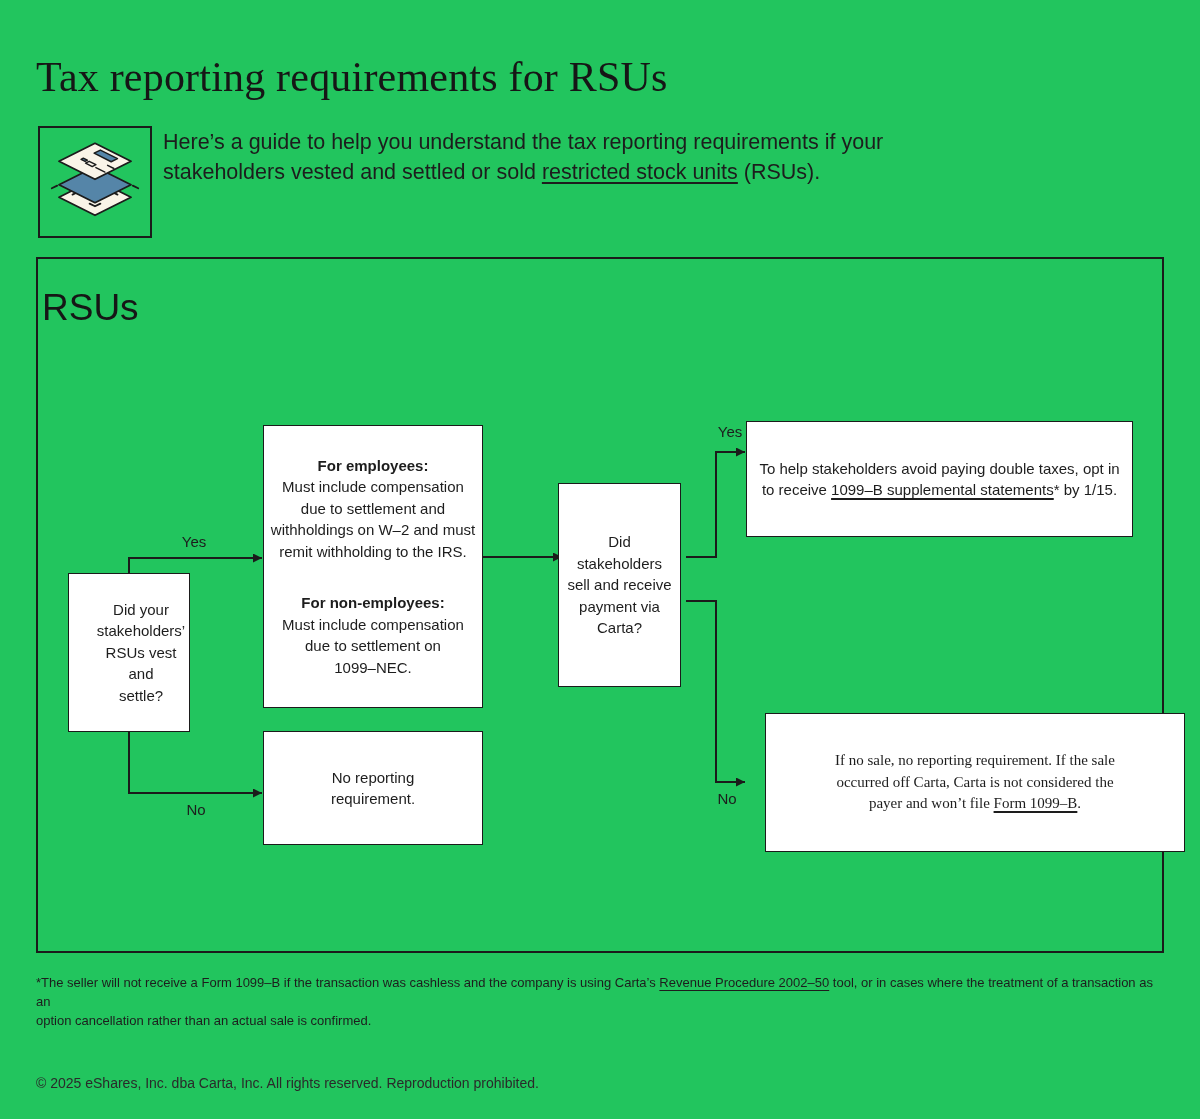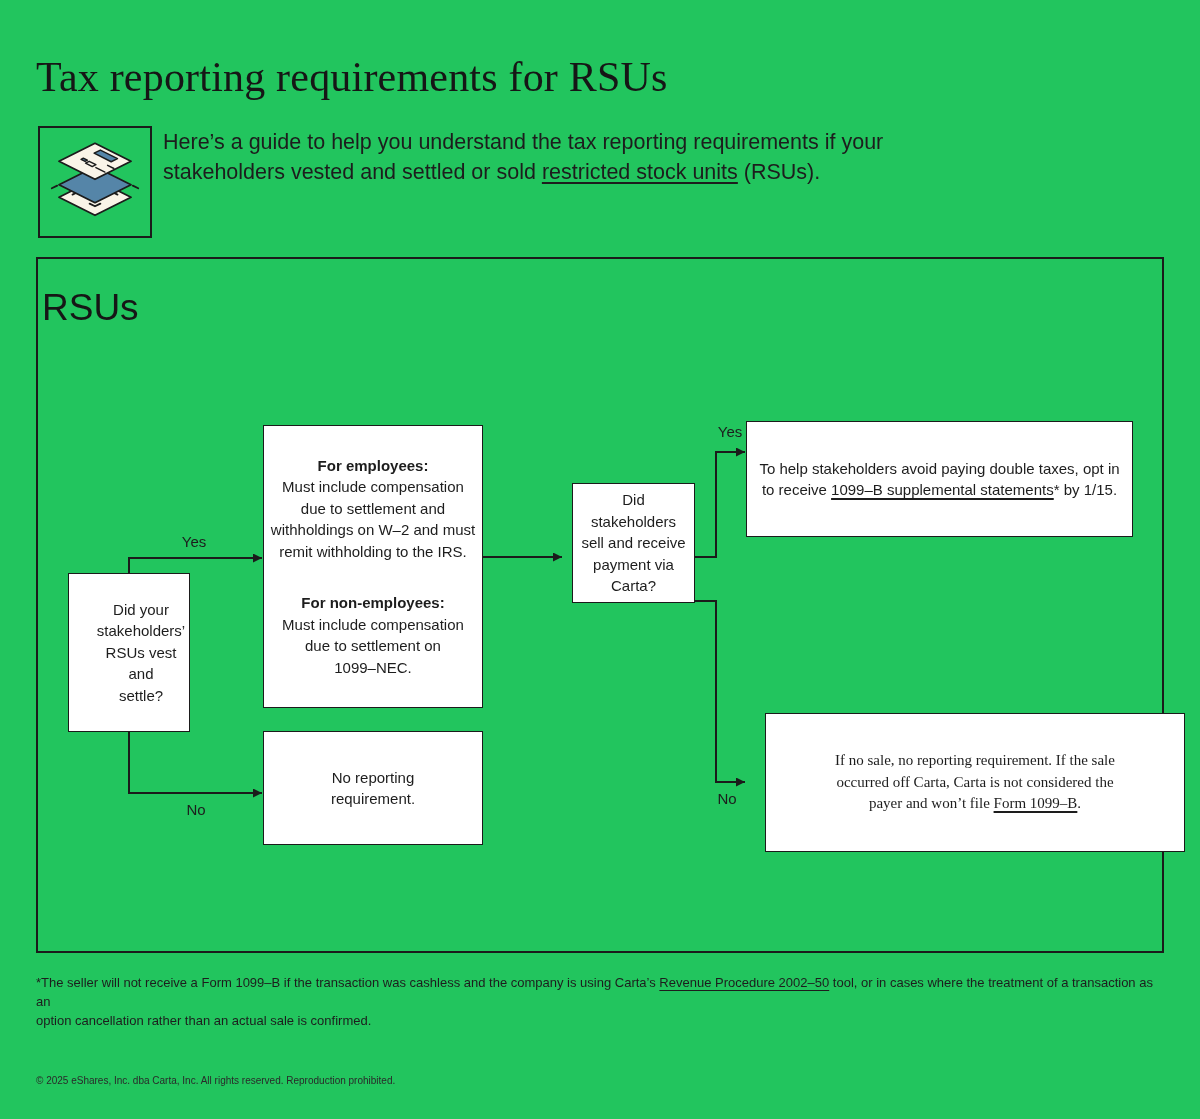--- a/index.html
+++ b/index.html
@@ -73,21 +73,21 @@
     align-items: center;
     justify-content: center;
     text-align: center;
     font-size: 15px;
     line-height: 21.5px;
     white-space: pre-line;
     color: #1d1d1d;
   }
   .node-vest   { left: 30px;  top: 314px; width: 122px; height: 159px; padding-left: 24px; }
   .node-rules  { left: 225px; top: 166px; width: 220px; height: 283px; flex-direction: column; row-gap: 30px; }
-  .node-sell   { left: 534px; top: 224px; width: 123px; height: 120px; }
+  .node-sell   { left: 520px; top: 224px; width: 123px; height: 204px; }
   .node-optin  { left: 708px; top: 162px; width: 387px; height: 116px; }
   .node-noRep  { left: 225px; top: 472px; width: 220px; height: 114px; }
   .node-noSale { left: 727px; top: 454px; width: 420px; height: 139px; font-family: Liberation Serif, serif; }
   .sec strong { display: block; font-weight: 700; }
   .sec { margin: 0; }
   .node p { margin: 0; }
   .branch-label {
     position: absolute;
     width: 44px;
     text-align: center;
@@ -106,21 +106,21 @@
     font-size: 13px;
     line-height: 19px;
     white-space: pre-line;
     color: #1d1d1d;
   }
   .footnote .link { text-decoration-thickness: 1px; text-underline-offset: 2.5px; }
   .copyright {
     position: absolute;
     left: 36px; top: 1075px;
     margin: 0;
-    font-size: 10px;
+    font-size: 14px;
     color: #2a2a2a;
   }
 </style>
 </head>
 <body>
 
 <div class="canvas">
 
   <h1 class="page-title">Tax reporting requirements for RSUs</h1>
 

